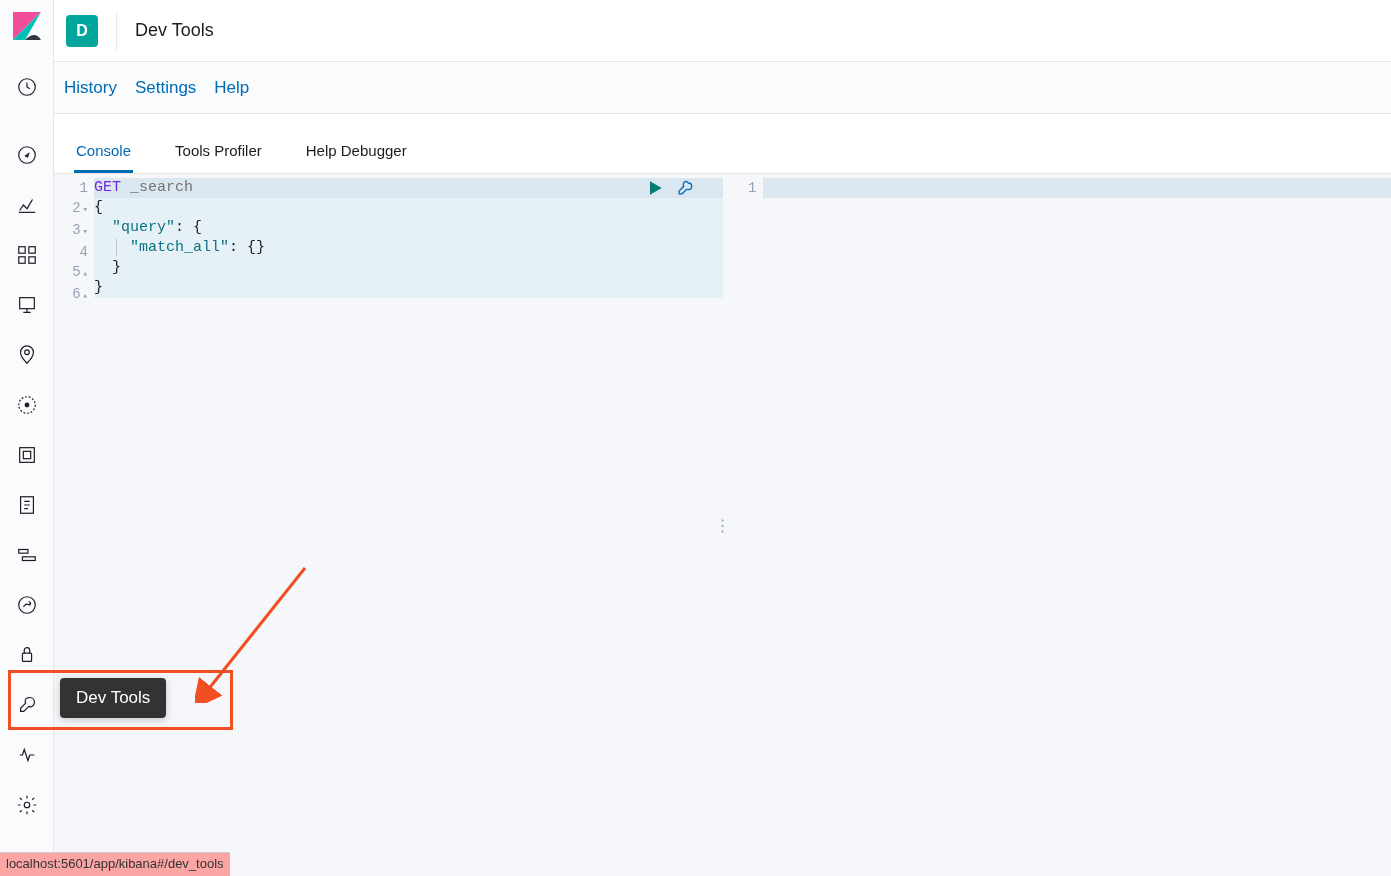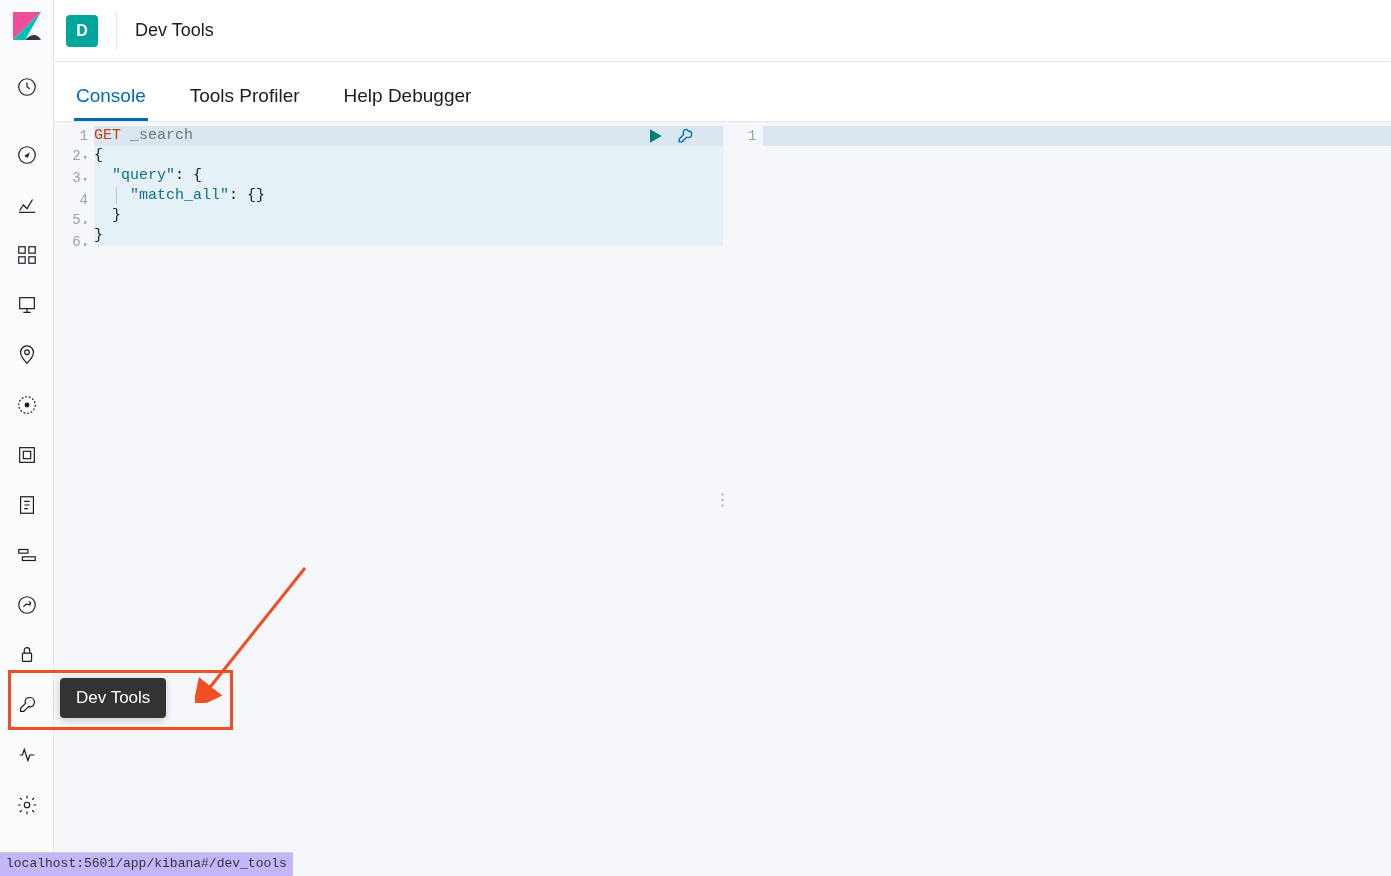--- a/index.html
+++ b/index.html
@@ -18,50 +18,50 @@
 .main { flex: 1; display: flex; flex-direction: column; }
 .topbar { height: 62px; border-bottom: 1px solid #e6e6e6; display: flex; align-items: center; padding-left: 12px; gap: 18px; }
 .space-badge { width: 32px; height: 32px; border-radius: 4px; background: #00a69b; color: #fff; display: flex; align-items: center; justify-content: center; font-weight: 600; font-size: 16px; }
 .topbar-divider { width: 1px; height: 38px; background: #e6e6e6; }
 .topbar-title { font-size: 18px; color: #1a1c21; font-weight: 400; }
 
 .subnav { height: 52px; border-bottom: 1px solid #e6e6e6; display: flex; align-items: center; padding-left: 10px; gap: 18px; background: #fafbfd; }
 .subnav a { color: #006bb4; font-size: 17px; text-decoration: none; cursor: pointer; }
 
 .tabs { height: 60px; display: flex; align-items: flex-end; gap: 40px; padding-left: 20px; border-bottom: 1px solid #e6e6e6; }
-.tab { font-size: 19px; color: #1a1c21; padding: 0 2px 14px 2px; cursor: pointer; }
+.tab { font-size: 15px; color: #1a1c21; padding: 0 2px 14px 2px; cursor: pointer; }
 .tab.active { color: #006bb4; border-bottom: 3px solid #006bb4; padding-bottom: 11px; }
 
 
 .panes { flex: 1; display: flex; position: relative; }
 .pane { flex: 1; display: flex; background: #f5f7fa; position: relative; overflow: hidden; }
 .gutter { width: 40px; background: #f5f7fa; color: #98a2b3; font-family: "SFMono-Regular", Consolas, "Liberation Mono", Menlo, monospace; font-size: 14px; text-align: right; padding: 4px 6px 0 0; line-height: 20px; user-select: none; }
 .gutter .ln { display: block; }
 .gutter .fold::after { content: "▾"; font-size: 9px; color: #98a2b3; margin-left: 2px; }
 .gutter .foldup::after { content: "▴"; font-size: 9px; color: #98a2b3; margin-left: 2px; }
 .code { flex: 1; font-family: "SFMono-Regular", Consolas, "Liberation Mono", Menlo, monospace; font-size: 15px; line-height: 20px; padding-top: 4px; white-space: pre; color: #1a1c21; }
 .code .hl-block { background: #e6f0f7; }
 .code .row1 { background: #dbe7f0; display: inline-block; width: 100%; }
-.code .verb { color: #c2410c; }
+.code .verb { color: #6d28d9; }
 .code .path { color: #737373; }
 .code .key { color: #0b7285; }
 .code .punc { color: #1a1c21; }
 .code .guide { color: #c0c4cc; }
 
 .run-actions { position: absolute; top: 4px; right: 28px; display: flex; gap: 10px; }
 .run-actions svg { width: 20px; height: 20px; }
 
 .splitter { position: absolute; left: 50%; top: 50%; transform: translate(-50%, -50%); color: #98a2b3; font-size: 16px; cursor: col-resize; user-select: none; z-index: 5; }
 
 
 .tooltip { position: absolute; left: 60px; top: 678px; background: #333; color: #fff; padding: 10px 16px; border-radius: 4px; font-size: 17px; box-shadow: 0 2px 8px rgba(0,0,0,.2); z-index: 30; }
 .anno-box { position: absolute; left: 8px; top: 670px; width: 225px; height: 60px; border: 3px solid #f04e23; z-index: 20; pointer-events: none; }
 .arrow { position: absolute; left: 195px; top: 563px; width: 120px; height: 140px; z-index: 25; pointer-events: none; }
 
-.statusbar { position: absolute; left: 0; bottom: 0; height: 24px; background: #c4b5fd; border-top: 1px solid #d0d0d0; font-size: 13px; color: #333; padding: 3px 6px; z-index: 40; font-family: Liberation Mono, monospace; }
+.statusbar { position: absolute; left: 0; bottom: 0; height: 24px; background: #fca5a5; border-top: 1px solid #d0d0d0; font-size: 13px; color: #333; padding: 3px 6px; z-index: 40; }
 </style>
 </head>
 <body>
 
 <div class="root">
 
   <nav class="rail">
     <div class="rail-logo">
       <svg viewBox="0 0 32 32">
           <polygon points="2,2 30,2 2,30" fill="#f04e98"></polygon>
@@ -163,20 +163,25 @@
       </div>
   </nav>
 
   <div class="main">
     <div class="topbar">
       <div class="space-badge">D</div>
       <div class="topbar-divider"></div>
       <div class="topbar-title">Dev Tools</div>
     </div>
 
+    <div class="subnav">
+      <a>History</a>
+      <a>Settings</a>
+      <a>Help</a>
+    </div>
 
     <div class="tabs">
       <div class="tab active">Console</div>
       <div class="tab">Tools Profiler</div>
       <div class="tab">Help Debugger</div>
     </div>
 
     <div class="panes">
 
       <div class="pane">

